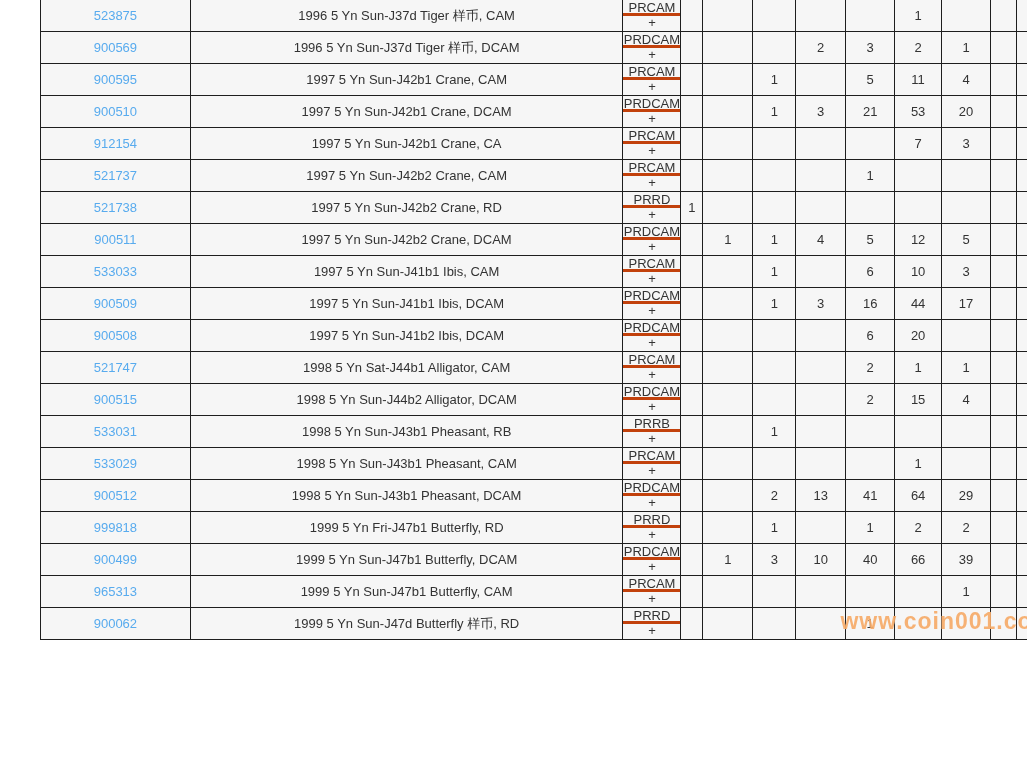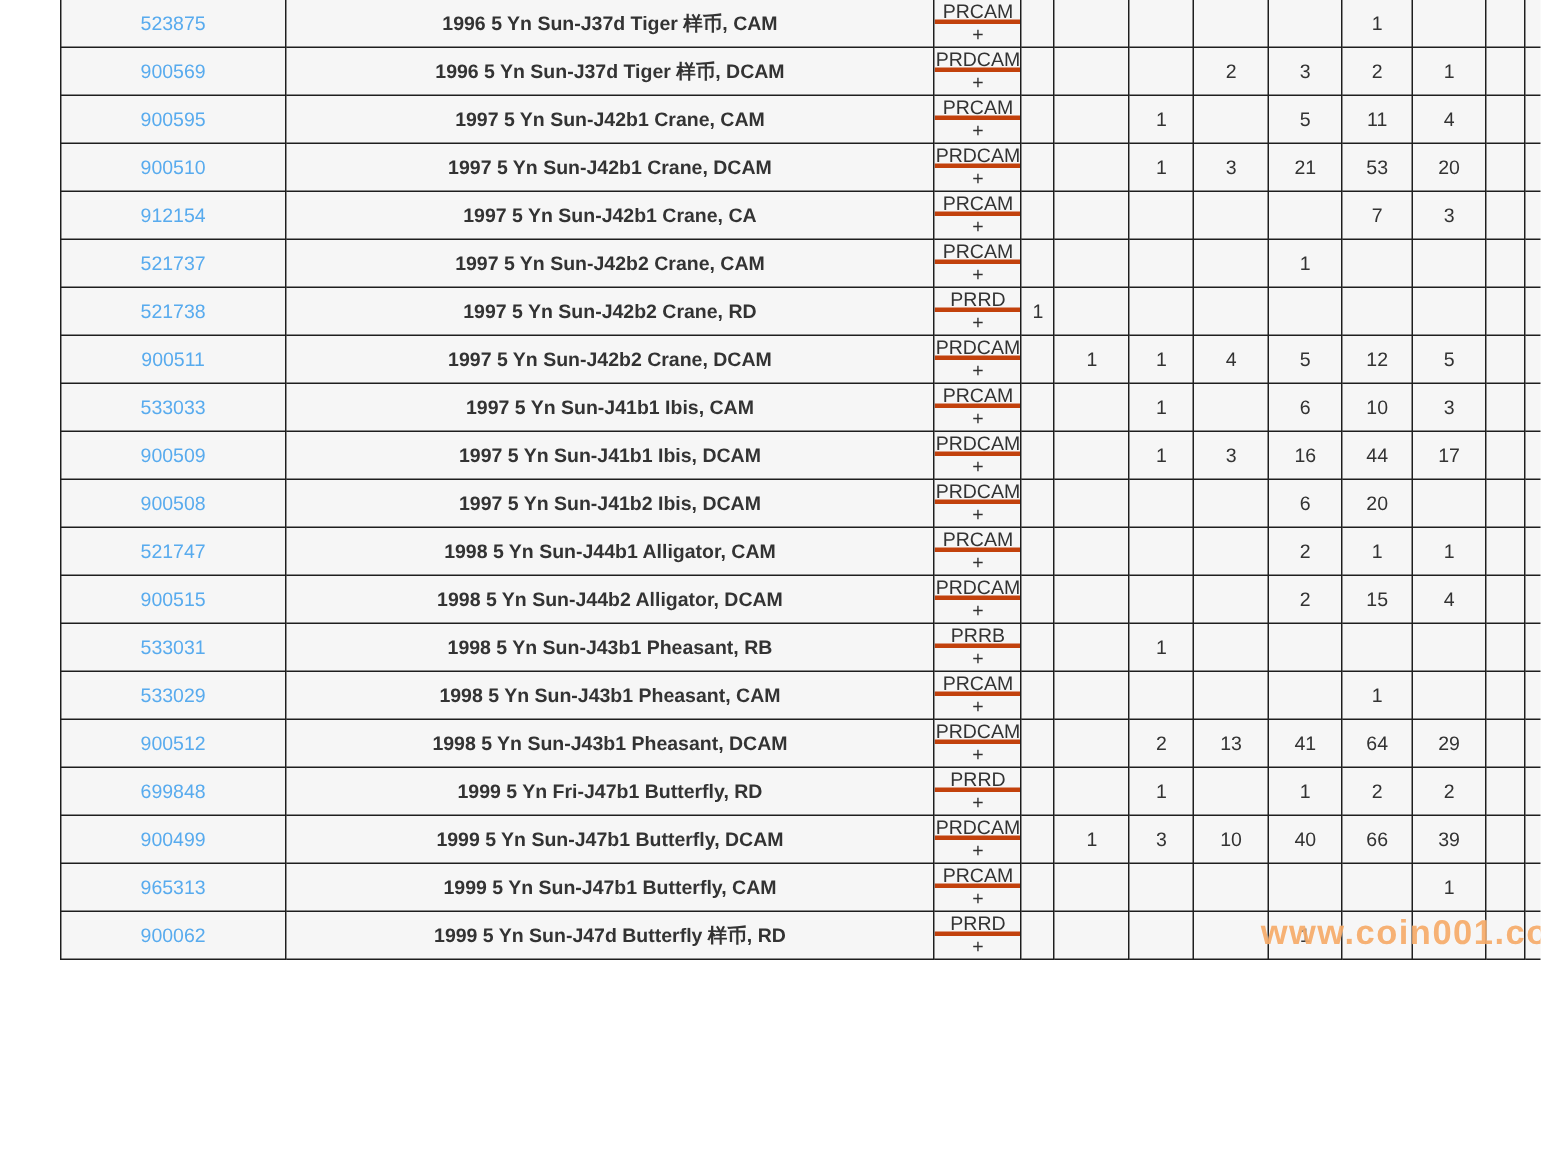--- a/index.html
+++ b/index.html
@@ -24,21 +24,21 @@
     font-size:13px;
     color:#333333;
     overflow:hidden;
     white-space:nowrap;
   }
   td.id-cell a {
     color:#58abee;
     text-decoration:none;
     cursor:pointer;
   }
-  td.desc-cell { color:#2e2e2e;font-weight:bold; }
+  td.desc-cell { color:#2e2e2e; }
   td.grade-cell { font-size:11px; color:#2e2e2e; }
   .sub-top {
     height:16px; line-height:15px;
     border-bottom:3px solid #c2410c;
   }
   .sub-bottom { height:15px; line-height:14px; }
   td.num-cell .sub-top, td.num-cell .sub-bottom { font-size:13px; }
 
   .watermark {
     position:absolute;
@@ -254,21 +254,21 @@
           <td class="num-cell"></td>
           <td class="num-cell"></td>
           <td class="num-cell">6</td>
           <td class="num-cell">20</td>
           <td class="num-cell"></td>
           <td class="num-cell"></td>
           <td class="num-cell">26</td>
         </tr>
         <tr>
           <td class="id-cell"><a>521747</a></td>
-          <td class="desc-cell">1998 5 Yn Sun-J44b1 Alligator, CAM</td>
+          <td class="desc-cell">1998 5 Yn Sat-J44b1 Alligator, CAM</td>
           <td class="grade-cell">
             <div class="sub-top">PRCAM</div>
             <div class="sub-bottom">+</div>
           </td>
           <td class="num-cell"></td>
           <td class="num-cell"></td>
           <td class="num-cell"></td>
           <td class="num-cell"></td>
           <td class="num-cell">2</td>
           <td class="num-cell">1</td>
@@ -338,21 +338,21 @@
           <td class="num-cell"></td>
           <td class="num-cell">2</td>
           <td class="num-cell">13</td>
           <td class="num-cell">41</td>
           <td class="num-cell">64</td>
           <td class="num-cell">29</td>
           <td class="num-cell"></td>
           <td class="num-cell">149</td>
         </tr>
         <tr>
-          <td class="id-cell"><a>699848</a></td>
+          <td class="id-cell"><a>999818</a></td>
           <td class="desc-cell">1999 5 Yn Fri-J47b1 Butterfly, RD</td>
           <td class="grade-cell">
             <div class="sub-top">PRRD</div>
             <div class="sub-bottom">+</div>
           </td>
           <td class="num-cell"></td>
           <td class="num-cell"></td>
           <td class="num-cell">1</td>
           <td class="num-cell"></td>
           <td class="num-cell">1</td>

